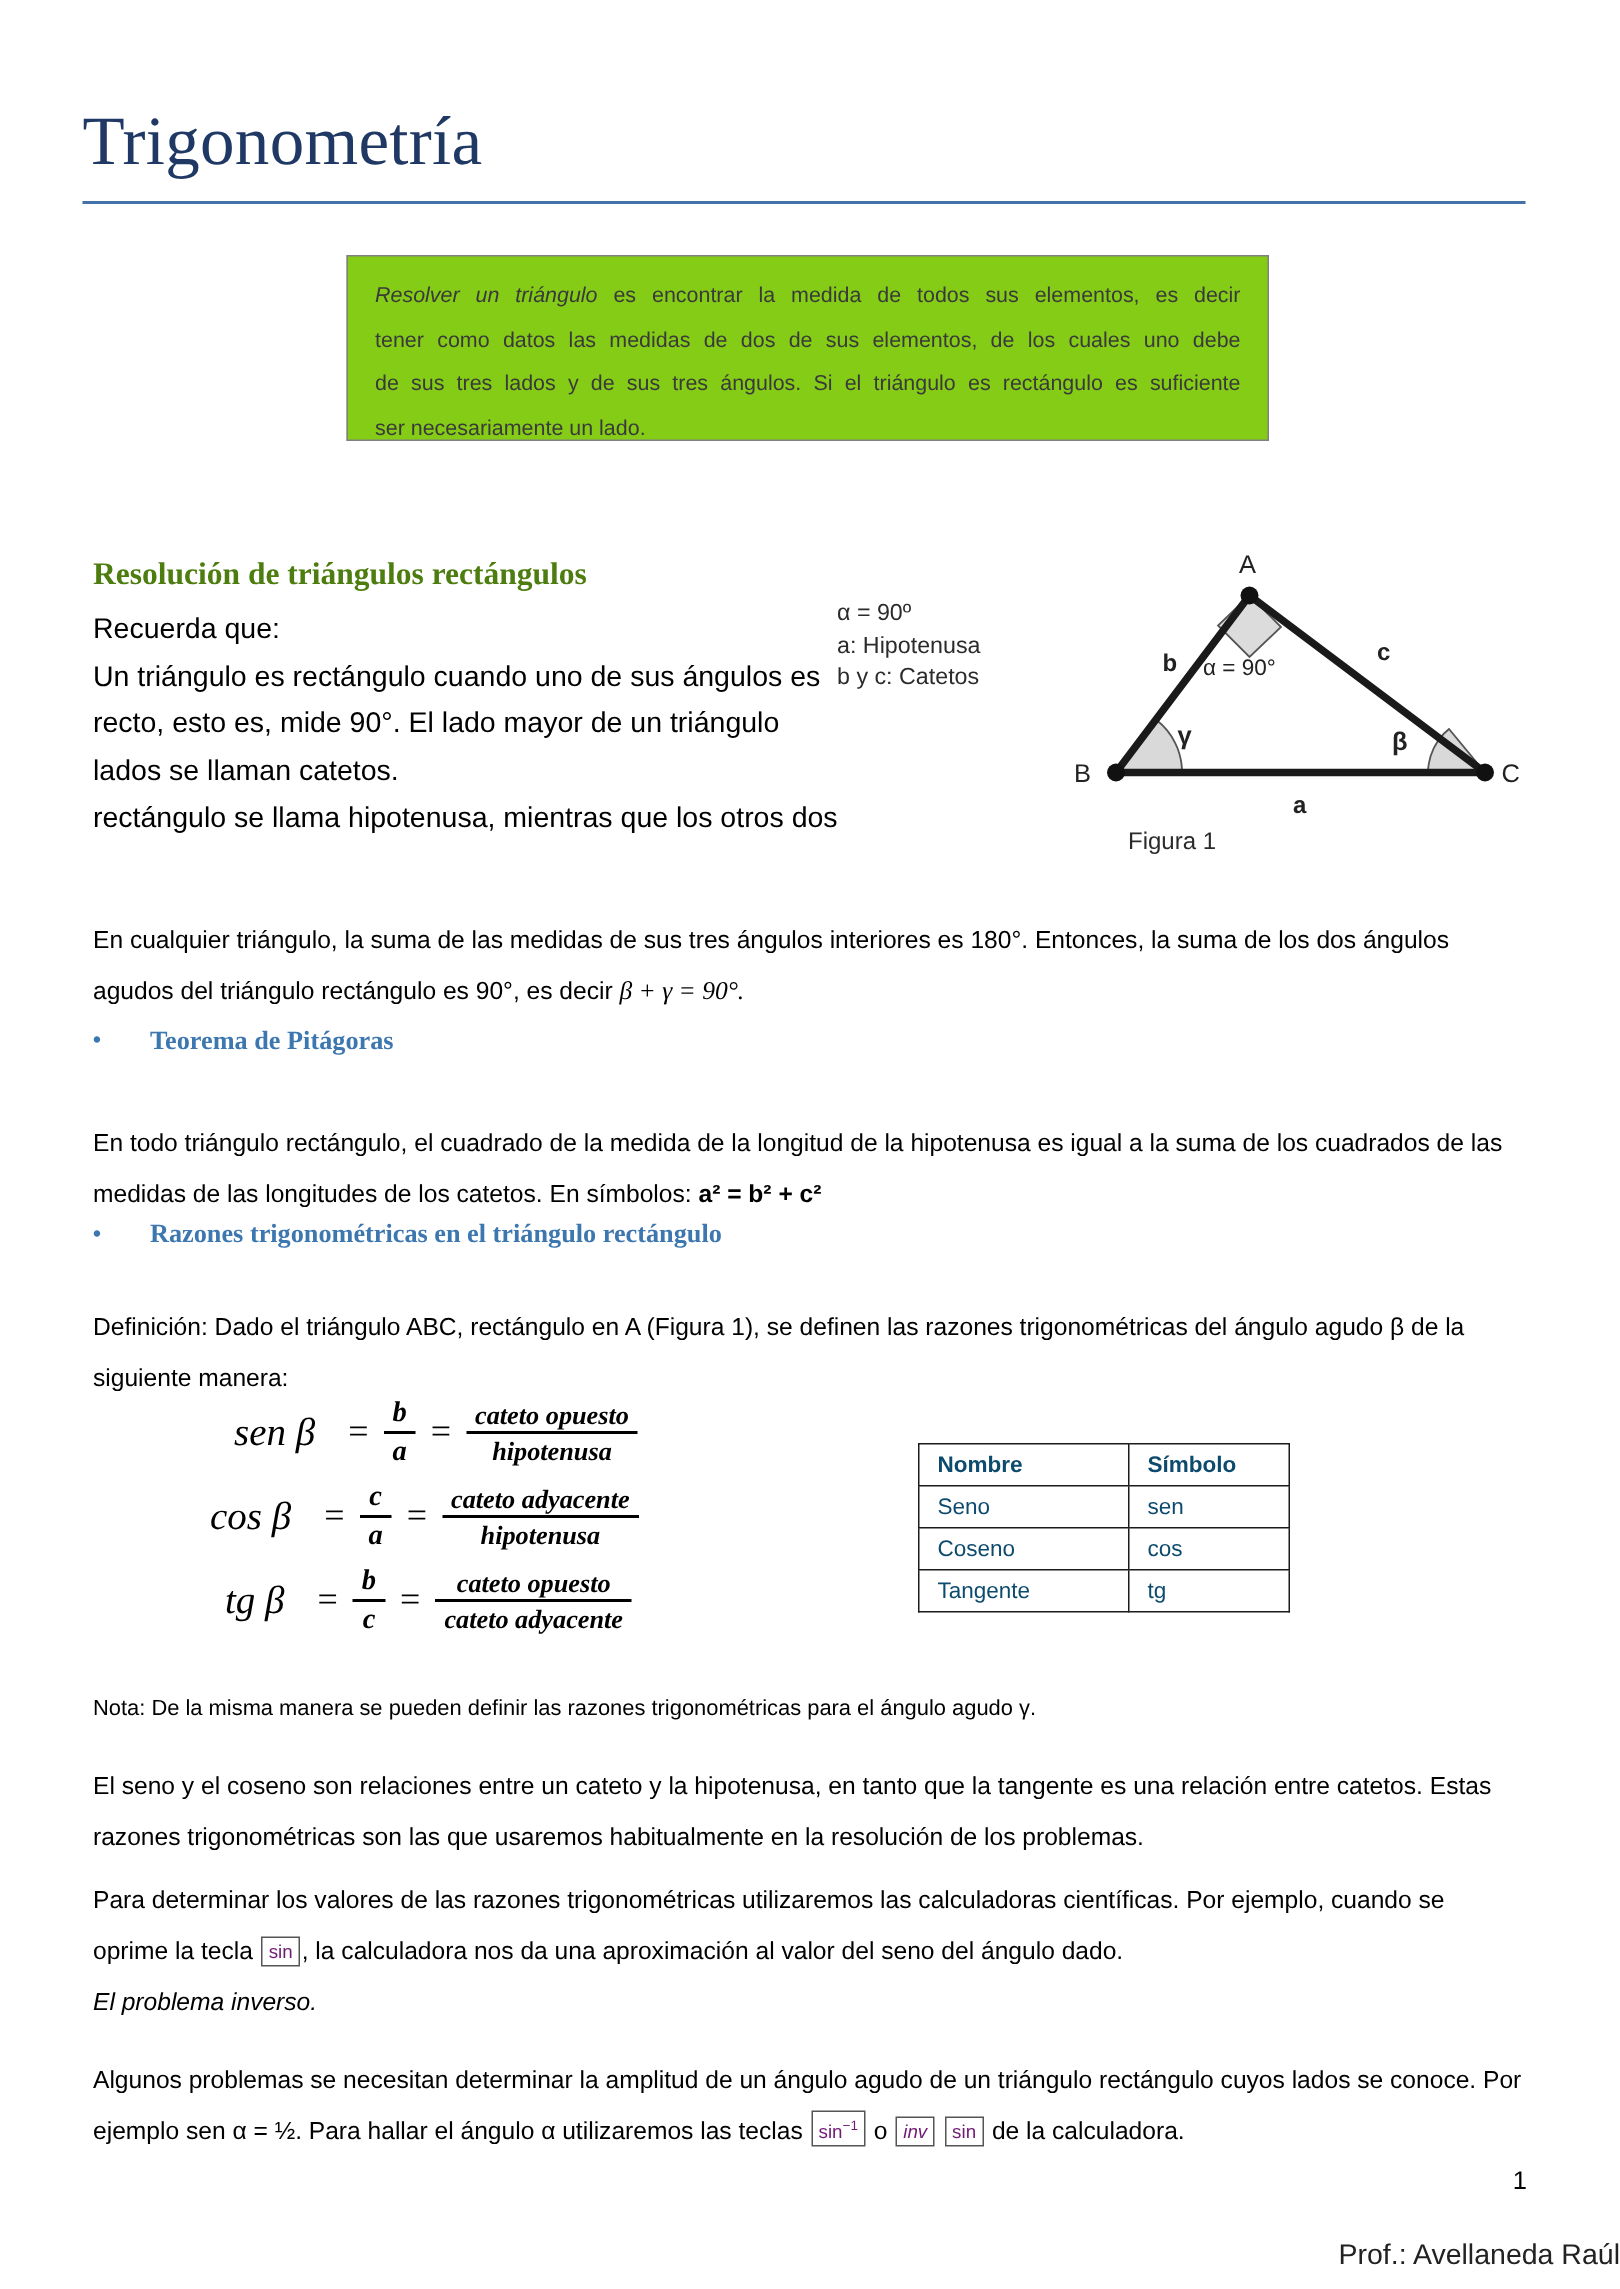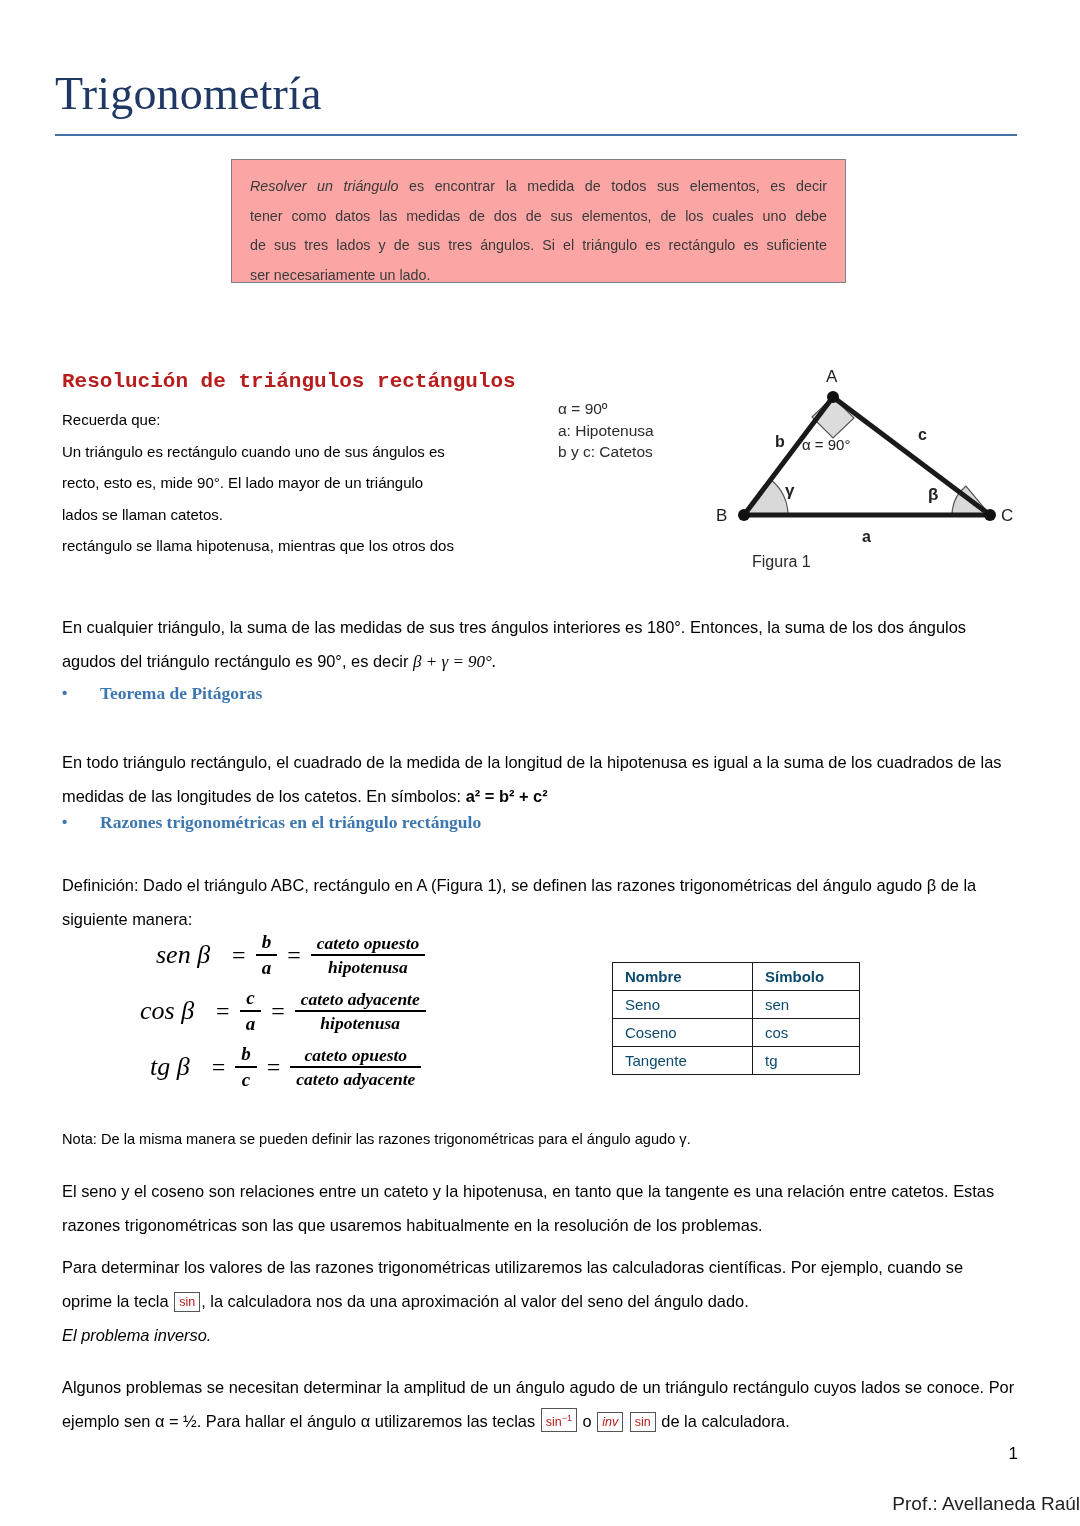--- a/index.html
+++ b/index.html
@@ -34,57 +34,57 @@
     top: 102px;
     width: 962px;
     height: 2px;
     background: #4472A8;
   }
 
   
   .quote-box {
     position: absolute;
     left: 231px;
-    top: 127px;
+    top: 138px;
     width: 615px;
     height: 124px;
     border: 1px solid #808080;
-    background: #fca5a5;
+    background: #84cc16;
     padding: 12px 18px 10px 18px;
   }
   .quote-line {
     font-family: "Liberation Sans", sans-serif;
     font-size: 14.3px;
     line-height: 29.5px;
     color: #3a3a3a;
     text-align: justify;
     text-align-last: justify;
     white-space: nowrap;
   }
   .quote-line.last { text-align-last: left; }
   .quote-line i { font-style: italic; }
 
   
   .sec-head {
     position: absolute;
     left: 62px;
     top: 338px;
-    font-family: Liberation Mono, monospace;
+    font-family: Liberation Serif, serif;
     font-weight: bold;
     font-size: 21px;
-    color: #b91c1c;
+    color: #4d7c0f;
     white-space: nowrap;
   }
 
   .body-left {
     position: absolute;
     left: 62px;
     top: 372px;
     width: 500px;
-    font-size: 15px;
+    font-size: 19px;
     line-height: 31.5px;
     color: #000;
   }
   .body-left div { white-space: nowrap; }
 
   
   .figure-legend {
     position: absolute;
     left: 558px;
     top: 366px;
@@ -201,21 +201,21 @@
 
   
   .key {
     display: inline-block;
     border: 1px solid #555;
     background: #fff;
     font-family: "Liberation Sans", sans-serif;
     font-size: 12.5px;
     line-height: 14px;
     padding: 2px 4px 2px 4px;
-    color: #b91c1c;
+    color: #701a75;
     vertical-align: 1px;
     margin: 0 1px;
   }
   .key.ital { font-style: italic; }
   .key sup { font-size: 0.72em; vertical-align: super; }
 
   
   .page-num {
     position: absolute;
     right: 62px;

